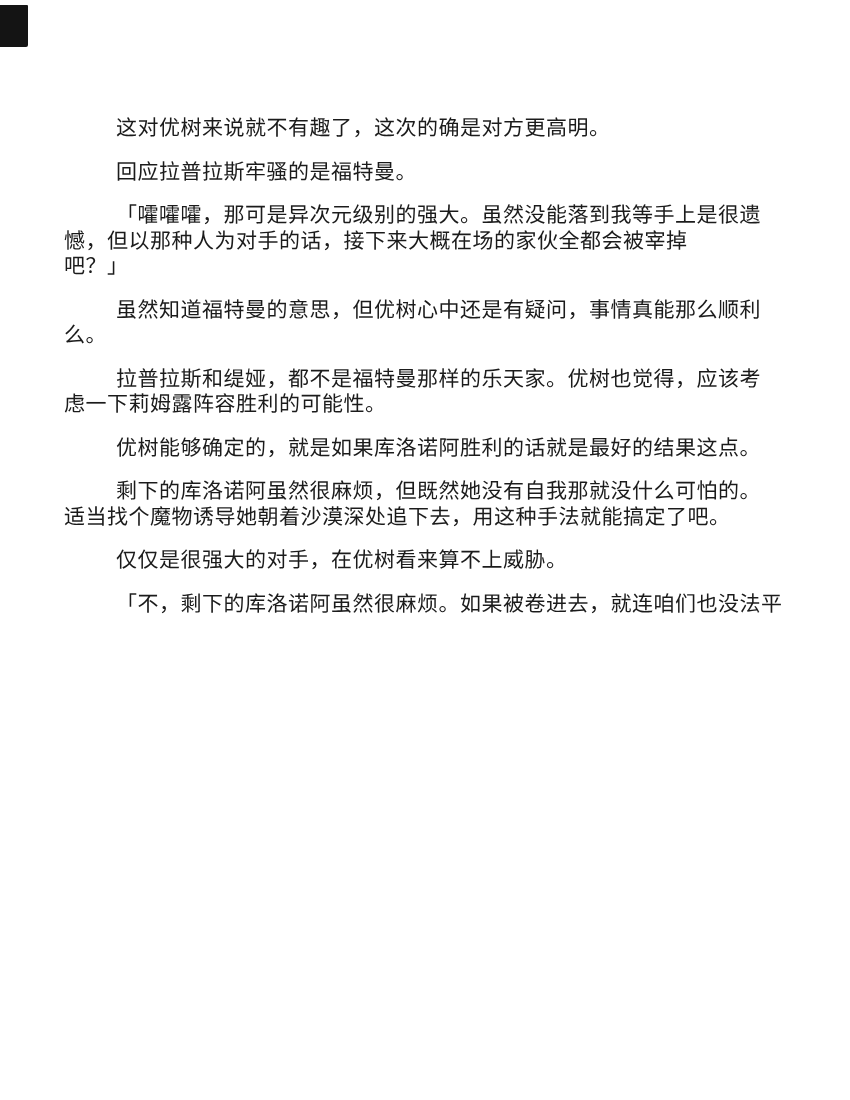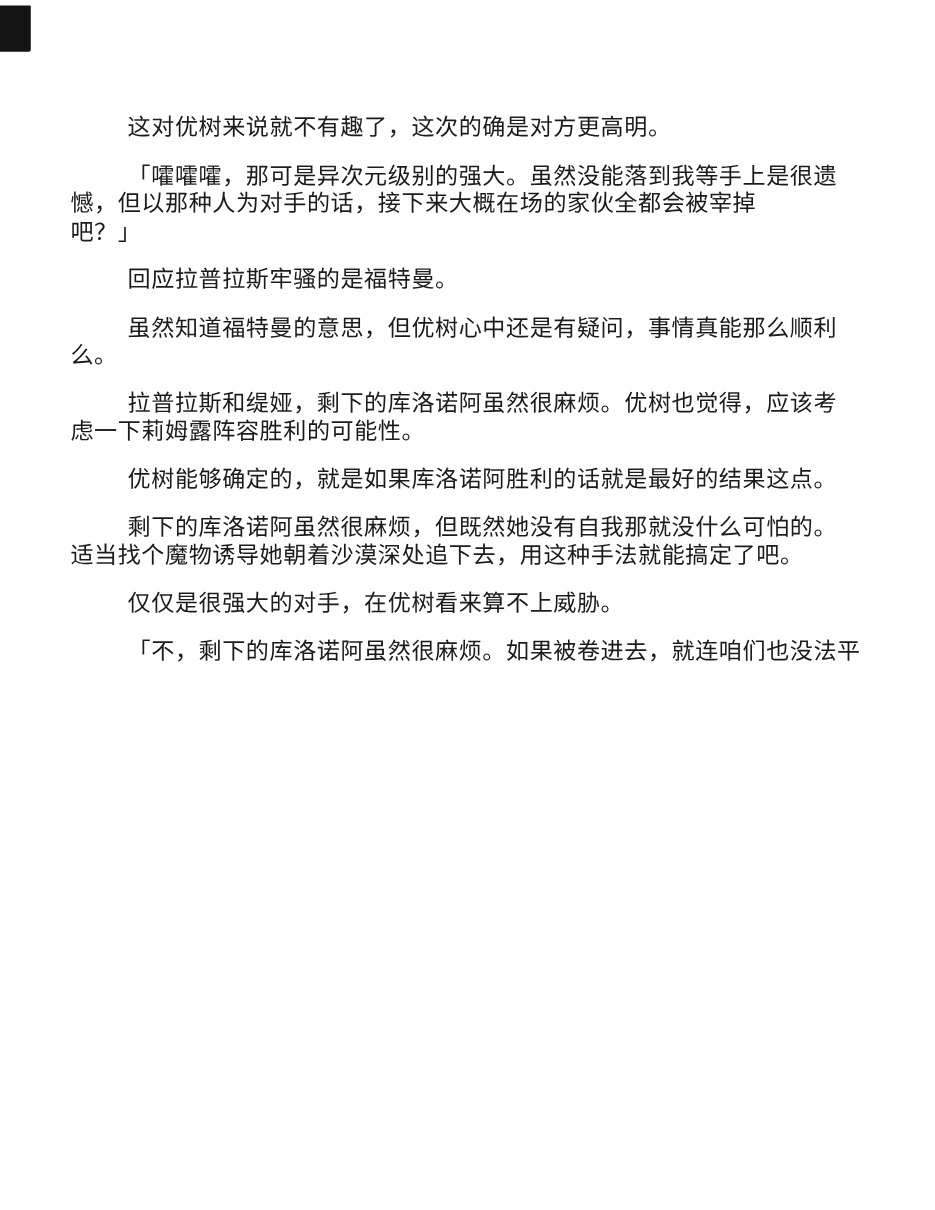--- a/index.html
+++ b/index.html
@@ -33,42 +33,42 @@
     position: absolute;
     left: 0;
     top: 0;
     width: 850px;
     padding: 100px 60px 0 64px;
   }
   .text-content p {
     font-size: 21px;
     line-height: 25.5px;
     letter-spacing: 0.5px;
-    margin: 4px 0 18px 0;
+    margin: 16px 0 18px 0;
     text-indent: 52px;
     white-space: pre-line;
     text-align: left;
   }
 </style>
 </head>
 <body>
 
 <div class="corner-mark"></div>
 
 <main class="text-content">
   <div>
 
   <p>这对优树来说就不有趣了，这次的确是对方更高明。</p>
+      <p>回应拉普拉斯牢骚的是福特曼。</p>
       <p>「嚯嚯嚯，那可是异次元级别的强大。虽然没能落到我等手上是很遗
 憾，但以那种人为对手的话，接下来大概在场的家伙全都会被宰掉
 吧？」</p>
-      <p>回应拉普拉斯牢骚的是福特曼。</p>
       <p>虽然知道福特曼的意思，但优树心中还是有疑问，事情真能那么顺利
 么。</p>
-      <p>拉普拉斯和缇娅，剩下的库洛诺阿虽然很麻烦。优树也觉得，应该考
+      <p>拉普拉斯和缇娅，都不是福特曼那样的乐天家。优树也觉得，应该考
 虑一下莉姆露阵容胜利的可能性。</p>
       <p>优树能够确定的，就是如果库洛诺阿胜利的话就是最好的结果这点。</p>
       <p>剩下的库洛诺阿虽然很麻烦，但既然她没有自我那就没什么可怕的。
 适当找个魔物诱导她朝着沙漠深处追下去，用这种手法就能搞定了吧。</p>
       <p>仅仅是很强大的对手，在优树看来算不上威胁。</p>
       <p>「不，剩下的库洛诺阿虽然很麻烦。如果被卷进去，就连咱们也没法平</p>
     </div>
 </main>
 
 </body></html>

